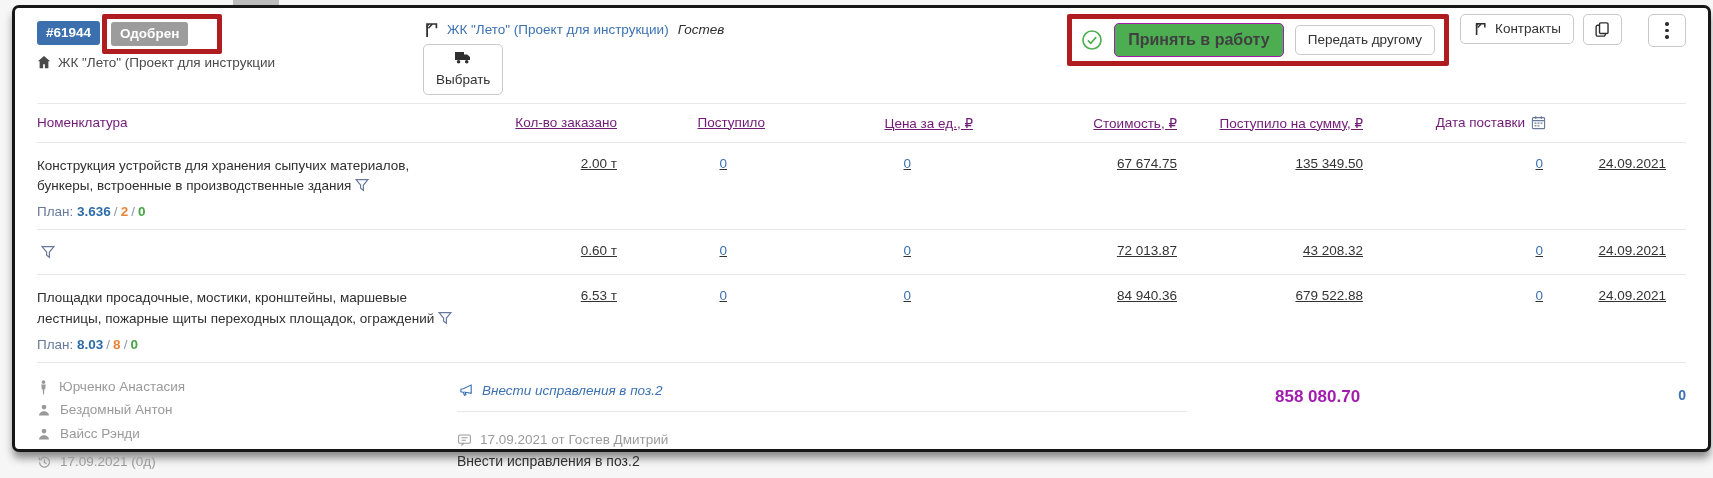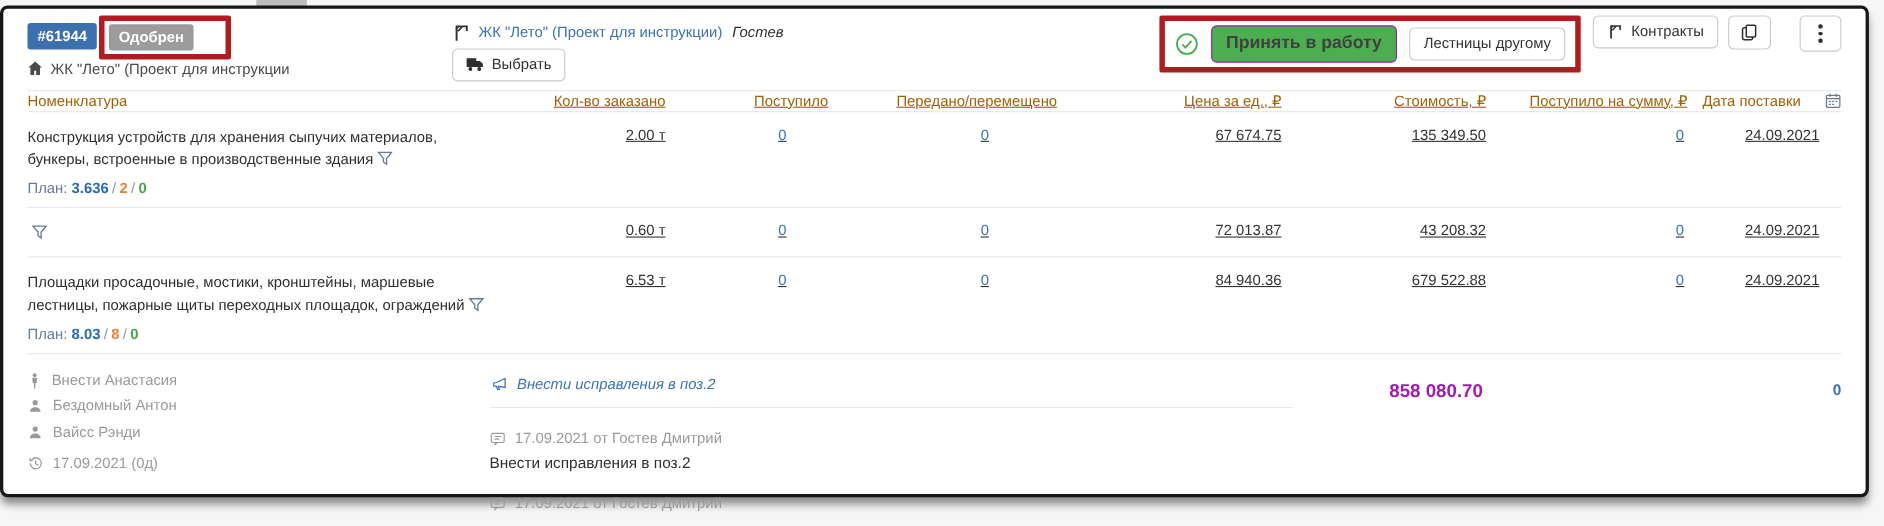--- a/index.html
+++ b/index.html
@@ -4,55 +4,55 @@
 <style>
   html,body{margin:0;padding:0;}
   body{
     width:1713px;height:478px;position:relative;
     background:#f6f6f6;
     font-family:"Liberation Sans","DejaVu Sans",sans-serif;
     font-size:13.5px;color:#333;overflow:hidden;
   }
   .top-artifact{position:absolute;left:233px;top:0;width:46px;height:6px;background:#bdbdbd;}
   .card{
-    position:absolute;left:0;top:5px;width:1699px;height:447px;
+    position:absolute;left:12px;top:5px;width:1699px;height:447px;
     background:#fff;border:3px solid #171717;border-radius:7px;
     box-shadow:0 7px 8px -1px rgba(0,0,0,.45);
     padding:0 22px;box-sizing:border-box;
   }
   
   .hdr{display:flex;align-items:flex-start;padding-top:6px;}
   .hdr-left{width:386px;flex:none;}
   .badges-row{display:flex;align-items:flex-start;}
   .badge{display:inline-block;padding:5px 9px;border-radius:3px;color:#fff;font-weight:700;font-size:13.5px;line-height:1;}
   .badge-blue{background:#3c6fae;margin-top:7px;}
   .anno{border:5px solid #b01d20;}
   .anno1{margin-left:2px;padding:3px 29px 3px 4px;border-radius:2px;}
   .badge-gray{background:#9c9c9c;}
   .subtitle{margin-top:1px;color:#4a4a4a;display:flex;align-items:center;gap:7px;}
   .hdr-center{flex:1;padding-top:7px;}
   .proj-row{display:flex;align-items:center;gap:7px;}
   a.link{color:#3c72b2;text-decoration:none;}
   .proj-section{font-style:italic;color:#2f2f2f;margin-left:2px;}
   .btn{display:inline-flex;align-items:center;gap:7px;background:#fff;border:1px solid #c9c9c9;border-radius:5px;
        padding:6px 12px;font-size:13.5px;color:#333;cursor:pointer;line-height:1.15;}
-  .select-btn{margin-top:6px;}
+  .select-btn{margin-top:6px;flex-direction:column;}
   .hdr-right{flex:none;display:flex;align-items:flex-start;gap:9px;}
   .anno2{display:flex;align-items:center;gap:11px;padding:4px 9px;border-radius:2px;margin-right:2px;}
   .btn-green{display:inline-flex;align-items:center;background:#4cae51;border:1px solid #a21caf;border-radius:5px;
              color:#404040;font-weight:700;padding:7px 13px;font-size:16px;cursor:pointer;line-height:1.15;}
   .btn-sq{padding:6px 10px;}
   .kebab{margin-left:17px;width:38px;height:33px;display:flex;flex-direction:column;justify-content:center;align-items:center;gap:3px;}
   .kebab i{width:3.5px;height:3.5px;border-radius:50%;background:#2f2f2f;display:block;}
   
   .grid{display:grid;grid-template-columns:1fr 147px 148px 208px 204px 186px 183px 140px;}
   .thead{margin-top:8px;border-top:1px solid #e7e7e7;border-bottom:1px solid #e7e7e7;
-         padding:1px 0;color:#a16207;}
+         padding:11px 0;color:#701a75;}
   .cell-r{text-align:right;text-decoration:underline;}
-  .th-date{display:inline-flex;align-items:center;gap:22px;justify-content:flex-end;}
+  .th-date{display:inline-flex;align-items:center;gap:6px;justify-content:flex-end;}
   .trow{border-bottom:1px solid #e7e7e7;padding:13px 0 10px;align-items:flex-start;}
   .nom{line-height:1.55;color:#2f2f2f;padding-right:10px;}
   .filter-ic{color:#68799a;vertical-align:-2px;margin-left:4px;cursor:pointer;}
   .plan{margin-top:7px;color:#68799a;}
   .plan b.v1{color:#2d6ca6;}
   .plan .v2{color:#e8843a;font-weight:700;}
   .plan .v3{color:#47a447;font-weight:700;}
   .plan .sl{color:#8a97ad;font-weight:400;padding:0 3px;}
   .zero{color:#3c72b2;cursor:pointer;}
   .c3v{padding-right:38px;}
@@ -123,21 +123,21 @@
 
     <div class="hdr-right">
       <span class="anno anno2">
         <span class="ic">
           <svg width="22" height="22" viewBox="0 0 20 20" fill="none" stroke="#4cae51" stroke-width="1.5">
               <circle cx="10" cy="10" r="8.2"></circle>
               <path d="m6.3 10.4 2.5 2.6 5-5.6"></path>
             </svg>
         </span>
         <button class="btn-green">Принять в работу</button>
-        <button class="btn">Лестницы другому</button>
+        <button class="btn">Передать другому</button>
       </span>
       <button class="btn">
         <span class="ic">
           <svg width="15" height="15" viewBox="0 0 16 16" fill="#2f2f2f">
               <path d="M3 2h1.7v13H3zM3 2h10.4v1.6H3zM11.8 3.4h1.6v3.4h-1.6zM6.2 3.4 3.6 6l-1-1 2.5-2.6zM9.4 3.4l-3.8 4-1-1 3.7-4z"></path>
             </svg>
         </span>
         <span>Контракты</span>
       </button>
       <button class="btn btn-sq">
@@ -153,21 +153,20 @@
           <i></i>
           <i></i>
         </button>
     </div>
   </div>
 
   <div class="grid thead">
     <div>Номенклатура</div>
     <div class="cell-r">Кол-во заказано</div>
     <div class="cell-r">Поступило</div>
-    <div class="cell-r">Передано/перемещено</div>
     <div class="cell-r">Цена за ед., ₽</div>
     <div class="cell-r">Стоимость, ₽</div>
     <div class="cell-r">Поступило на сумму, ₽</div>
     <div class="cell-r">
       <span class="th-date">
         <span>Дата поставки</span>
         <span class="ic" style="color:#68799a;">
           <svg width="15" height="15" viewBox="0 0 16 16" fill="none" stroke="currentColor" stroke-width="1.2">
               <rect x="1.5" y="2.8" width="13" height="11.7" rx="1"></rect>
               <path d="M1.5 6h13M5 1.2v3M11 1.2v3M3.8 8.6h2M7 8.6h2M10.2 8.6h2M3.8 11.6h2M7 11.6h2"></path>
@@ -246,21 +245,21 @@
 
   <div class="ftr">
     <div class="people">
       <div class="p-row">
         <span class="ic">
           <svg width="13" height="15" viewBox="0 0 16 18" fill="currentColor">
               <circle cx="8" cy="2.4" r="2.2"></circle>
               <path d="M5.3 5.2h5.4l-.5 6h-1.2l-.4 6.3H7.4L7 11.2H5.8z"></path>
             </svg>
         </span>
-        <span>Внести Анастасия</span>
+        <span>Юрченко Анастасия</span>
       </div>
       <div class="p-row">
         <span class="ic">
           <svg width="14" height="14" viewBox="0 0 16 16" fill="currentColor">
               <circle cx="8" cy="4.6" r="2.7"></circle>
               <path d="M2.4 14.2c0-3.1 2.6-4.9 5.6-4.9s5.6 1.8 5.6 4.9z"></path>
             </svg>
         </span>
         <span>Бездомный Антон</span>
       </div>

